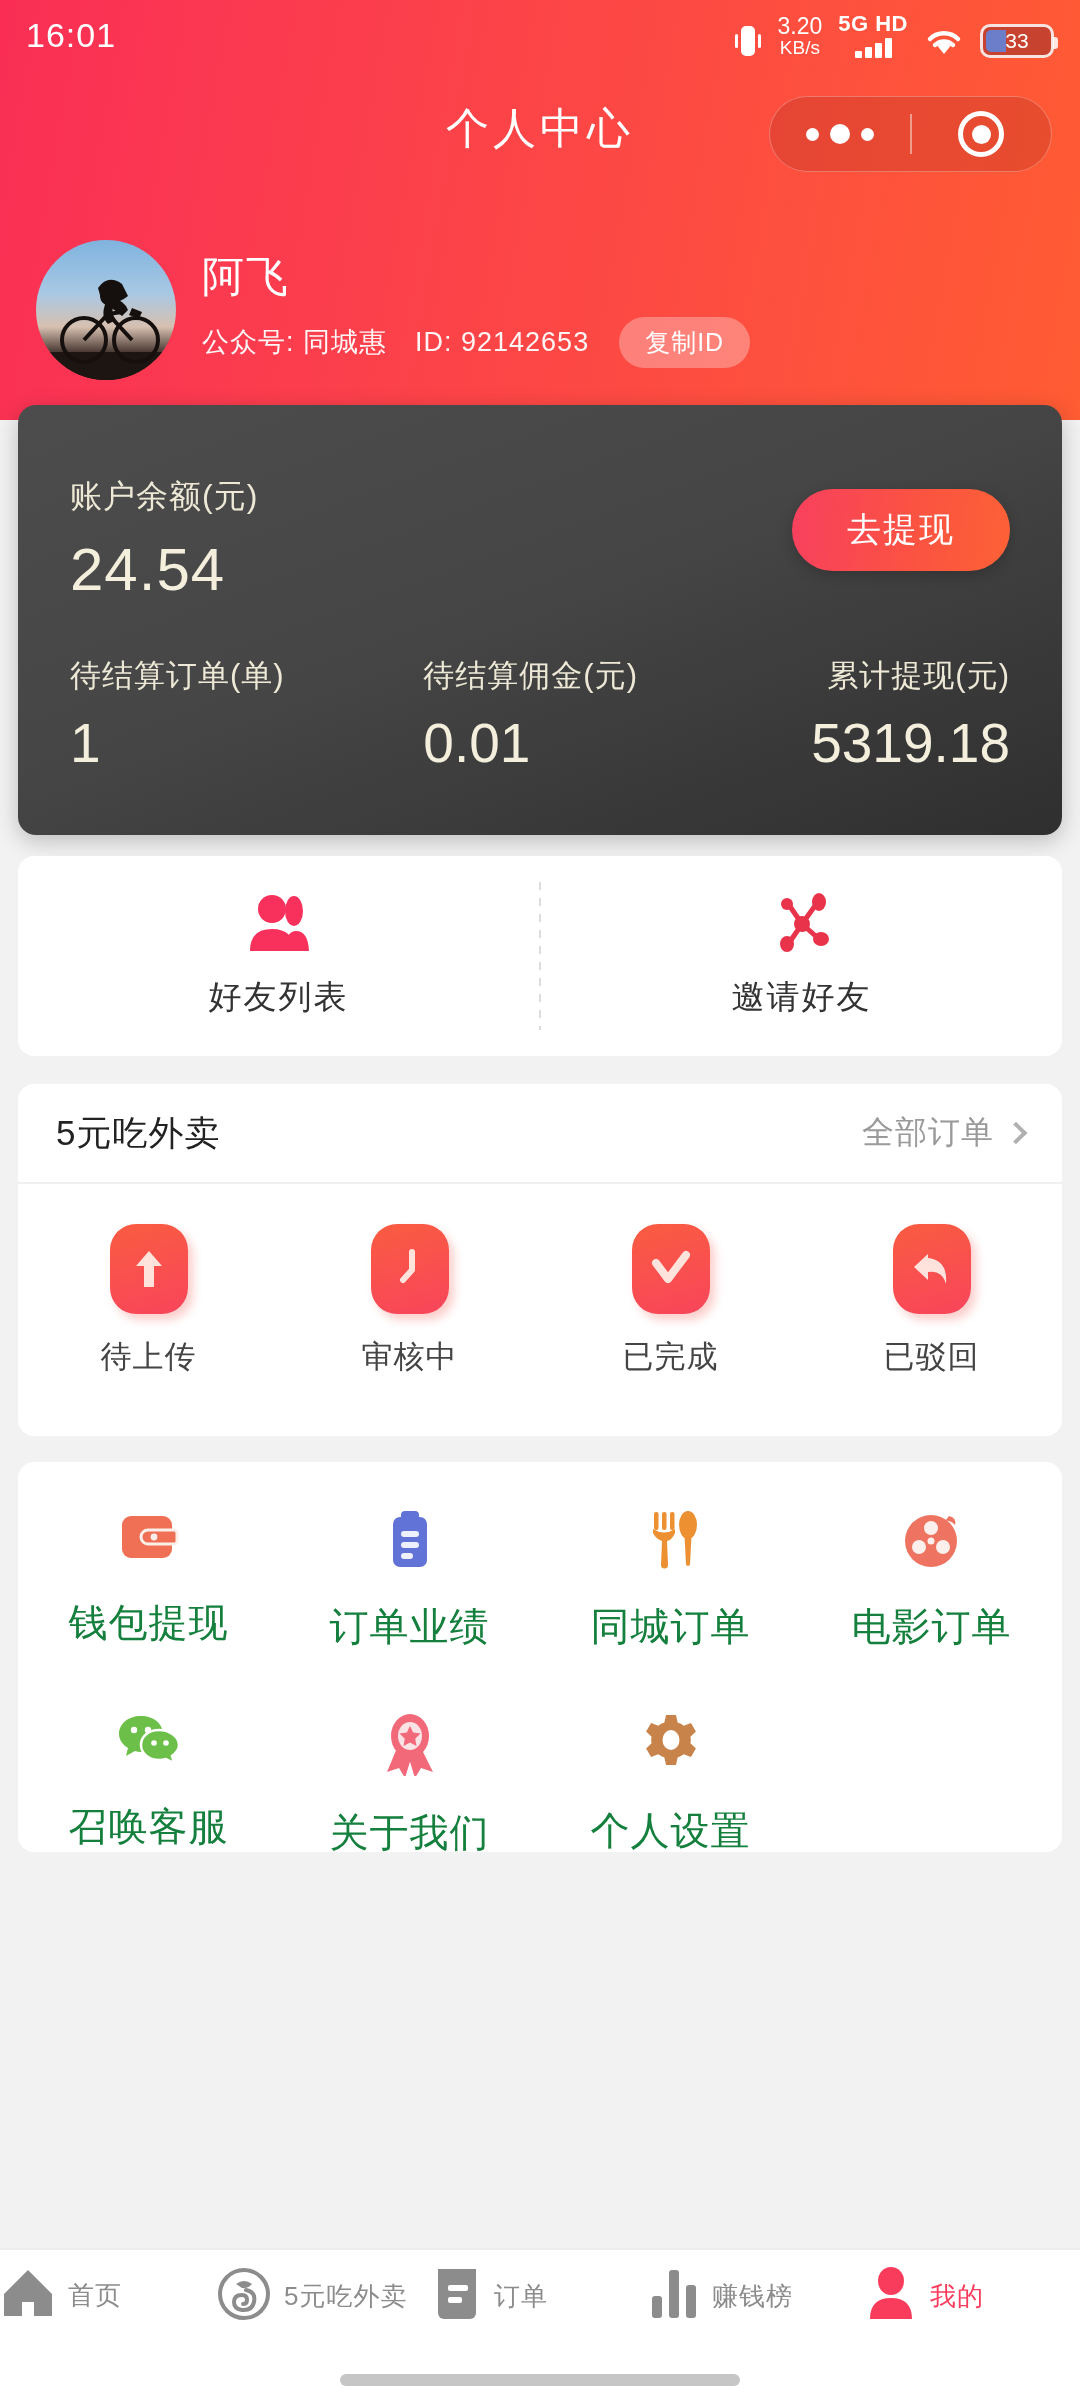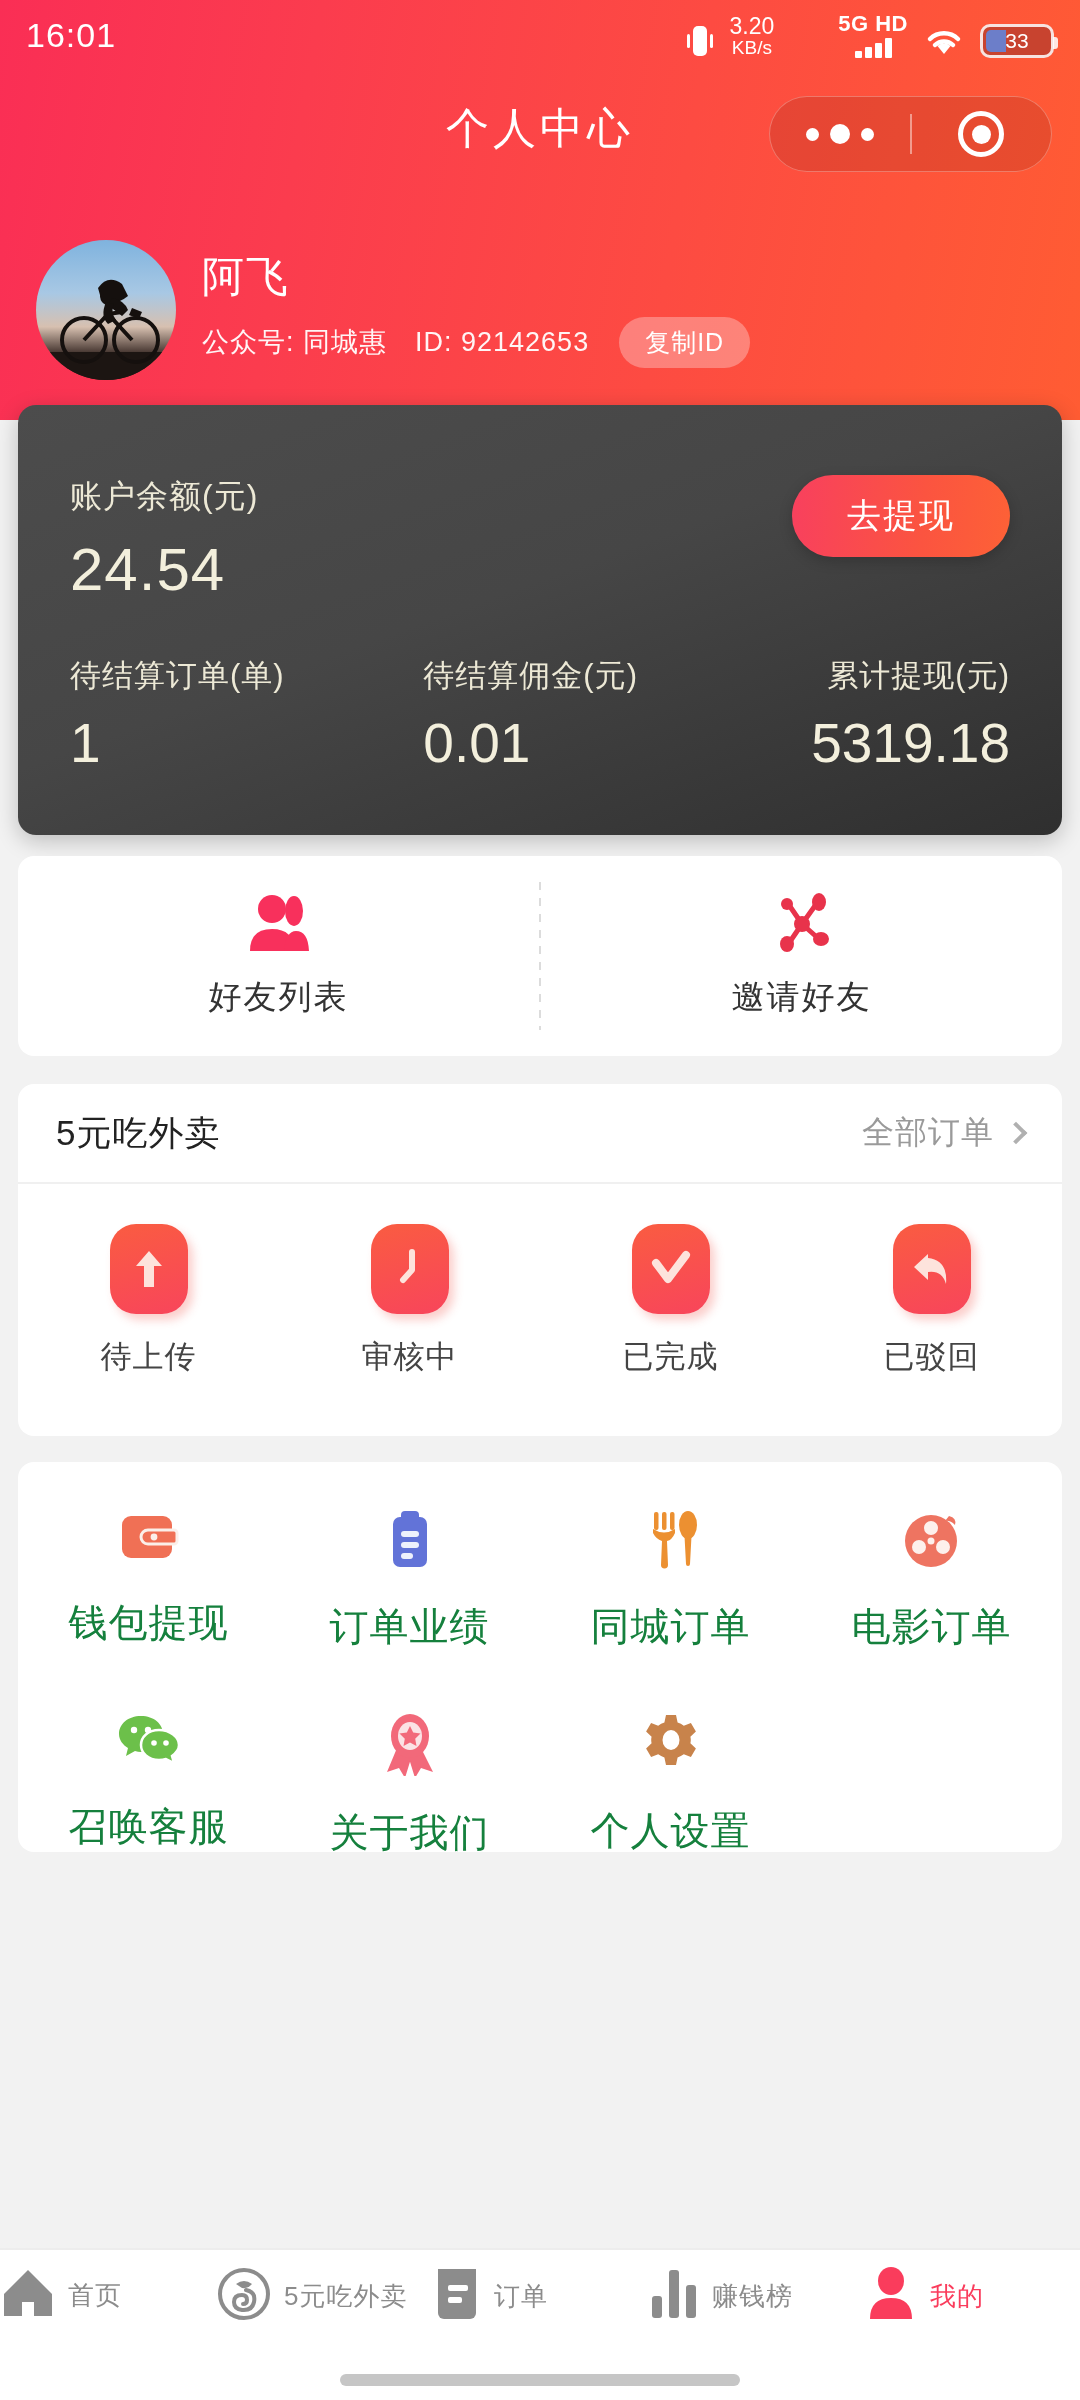--- a/index.html
+++ b/index.html
@@ -28,21 +28,21 @@
   .vibrate-icon { width:26px; height:34px; position:relative; }
   .vibrate-icon .body { position:absolute; left:6px; top:2px; width:14px; height:30px; background:#fff; border-radius:5px; }
   .vibrate-icon .l1, .vibrate-icon .r1 { position:absolute; top:10px; width:3px; height:14px; background:#fff; border-radius:2px; }
   .vibrate-icon .l1 { left:0; }
   .vibrate-icon .r1 { right:0; }
 
   .netspeed { text-align:center; line-height:1.05; }
   .netspeed .v { font-size:23px; }
   .netspeed .u { font-size:19px; }
 
-  .signal-wrap { text-align:center; line-height:1.05;margin-left:48px; }
+  .signal-wrap { text-align:center; line-height:1.05; }
   .signal-wrap .lbl { font-size:22px; font-weight:bold; letter-spacing:0.5px; }
   .bars { display:flex; align-items:flex-end; justify-content:center; gap:3px; height:20px; margin-top:3px; }
   .bars i { display:block; width:7px; background:#fff; border-radius:1px; }
   .bars i:nth-child(1){ height:7px; }
   .bars i:nth-child(2){ height:11px; }
   .bars i:nth-child(3){ height:15px; }
   .bars i:nth-child(4){ height:20px; }
 
   .wifi { width:40px; height:32px; position:relative; }
 
@@ -96,21 +96,21 @@
   .balance-card {
     position:absolute; top:405px; left:18px; width:1044px; height:430px;
     background:linear-gradient(160deg,#4C4C4C 0%,#464646 45%,#2F2F2F 100%);
     border-radius:18px;
     box-shadow:0 6px 22px rgba(0,0,0,.22);
   }
   .bal-top { position:absolute; top:70px; left:0; right:0; padding:0 52px; display:flex; align-items:flex-start; justify-content:space-between; }
   .bal-label { color:#EDE9D6; font-size:32px; letter-spacing:1px; }
   .bal-value { color:#F3EFDC; font-size:60px; margin-top:16px; letter-spacing:1px; }
   .withdraw-btn {
-    width:218px; height:82px; border-radius:42px;
+    margin-top:14px; width:218px; height:82px; border-radius:42px;
     background:linear-gradient(95deg,#F8405E 0%,#FB5440 60%,#FD6136 100%);
     color:#fff; font-size:34px; display:flex; align-items:center; justify-content:center; letter-spacing:2px;
     box-shadow:0 4px 14px rgba(0,0,0,.2);
   }
   .bal-stats { position:absolute; top:250px; left:0; right:0; padding:0 52px; display:flex; }
   .stat { flex:1; }
   .stat:nth-child(2){ text-align:left; padding-left:60px; }
   .stat:nth-child(3){ text-align:right; }
   .stat .lbl { color:#EDE9D6; font-size:31px; letter-spacing:1px; }
   .stat .val { color:#F3EFDC; font-size:55px; margin-top:14px; }

